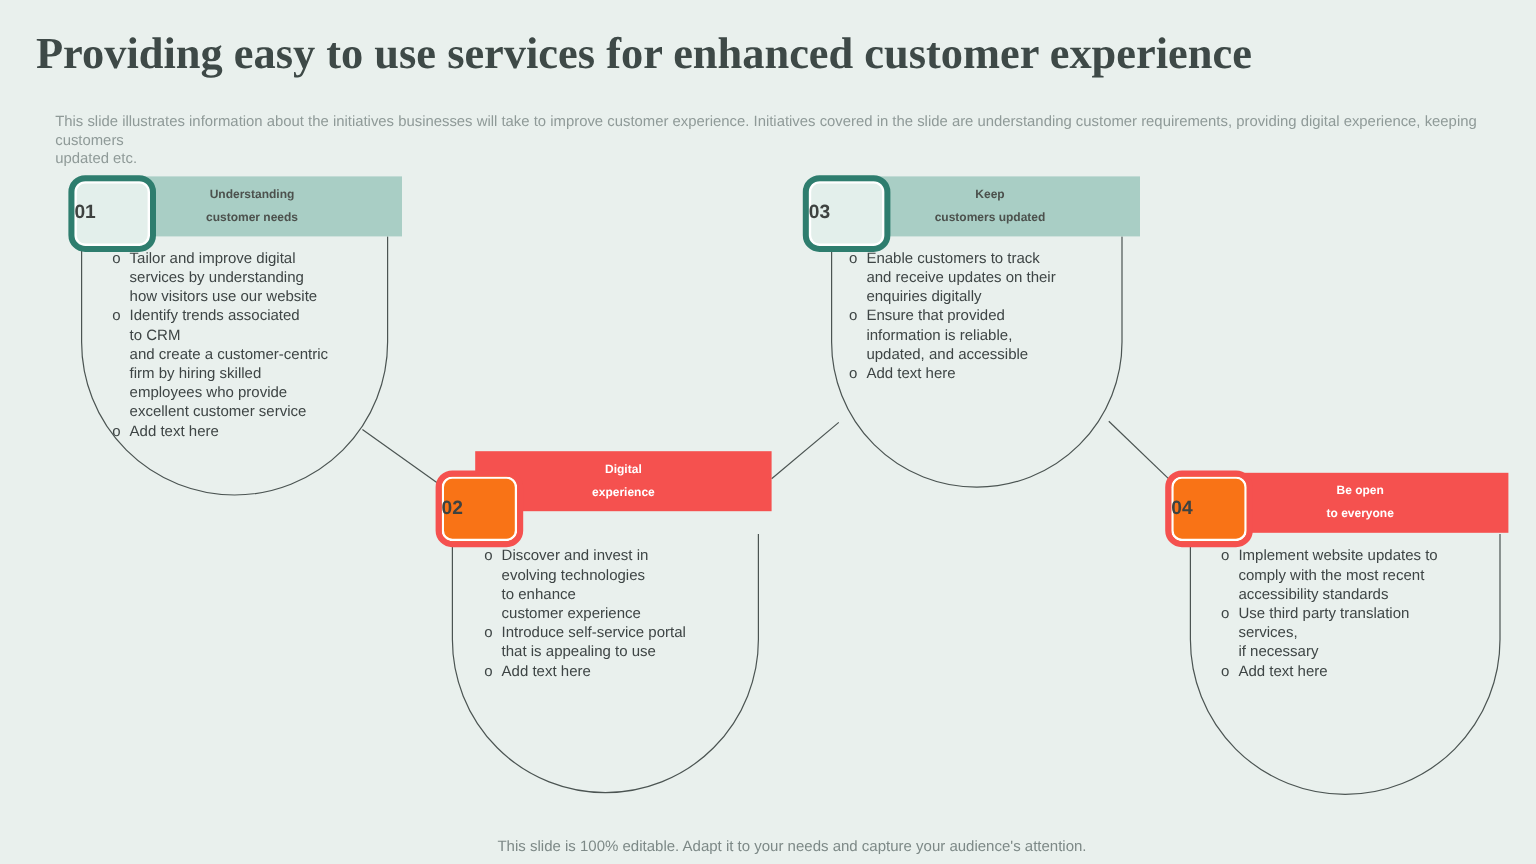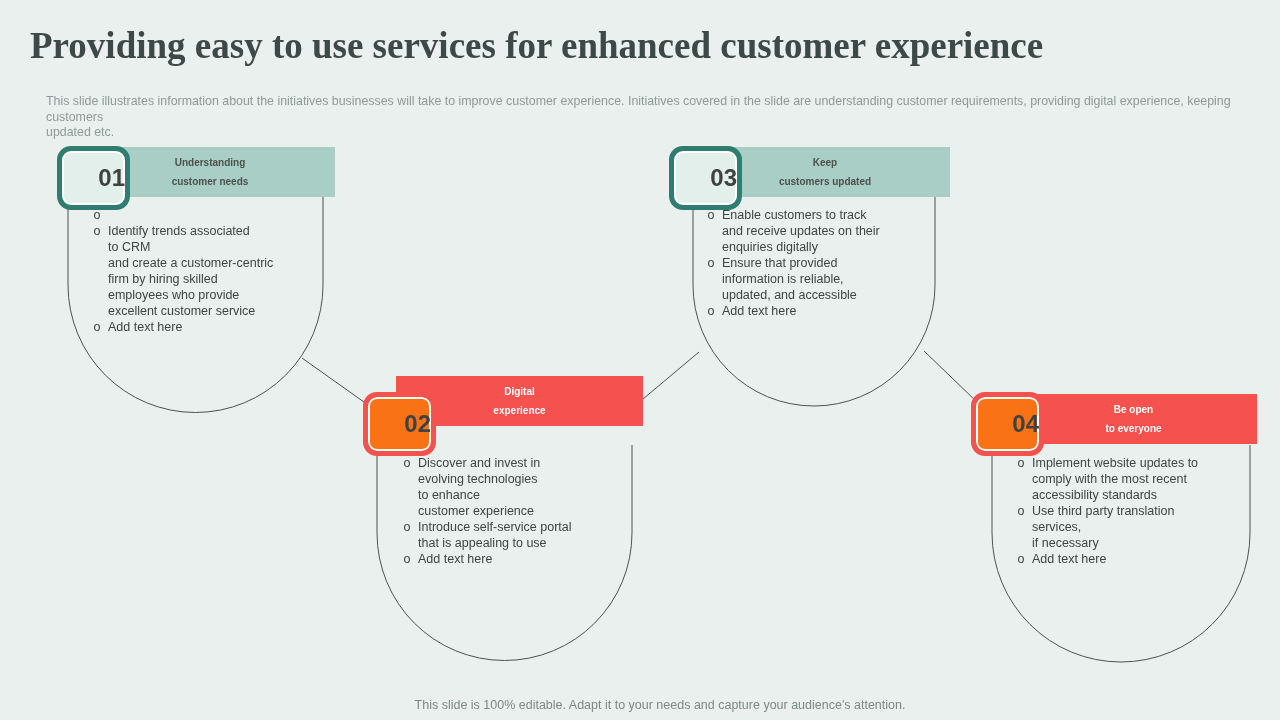--- a/index.html
+++ b/index.html
@@ -42,22 +42,22 @@
     text-align:center;font-weight:bold;font-size:10px;line-height:19px;
     white-space:pre-line;
   }
   .band.teal{background:#a9cec5;color:#4c514d;}
   .band.red{background:#f5514f;color:#ffffff;}
 
   
   .badge{
     position:absolute;width:63px;height:54px;z-index:3;
     border-radius:14px;
-    display:flex;align-items:center;justify-content:flex-end;
-    font-weight:bold;font-size:24px;color:#3e4240;
+    display:flex;align-items:center;justify-content:flex-start;
+    font-weight:bold;font-size:16px;color:#3e4240;
     box-shadow:inset 0 0 0 2px #ffffff;
   }
   .badge.teal{border:5px solid #2e7d6e;background:#e3efeb;}
   .badge.red{border:5px solid #f5514f;background:#f97316;}
 
   
   .bullets{
     position:absolute;z-index:4;margin:0;padding:0;list-style:none;
     font-size:12.5px;line-height:16px;color:#3e4545;
   }
@@ -105,20 +105,23 @@
     <div class="band teal">
       <span>Understanding
 customer needs</span>
     </div>
     <div class="badge teal">
       <span>01</span>
     </div>
     <ul class="bullets">
       <li>
         <span class="marker">o</span>
+        <span class="btext">Tailor and improve digital
+services by understanding
+how visitors use our website</span>
       </li>
       <li>
         <span class="marker">o</span>
         <span class="btext">Identify trends associated
 to CRM
 and create a customer-centric
 firm by hiring skilled
 employees who provide
 excellent customer service</span>
       </li>

